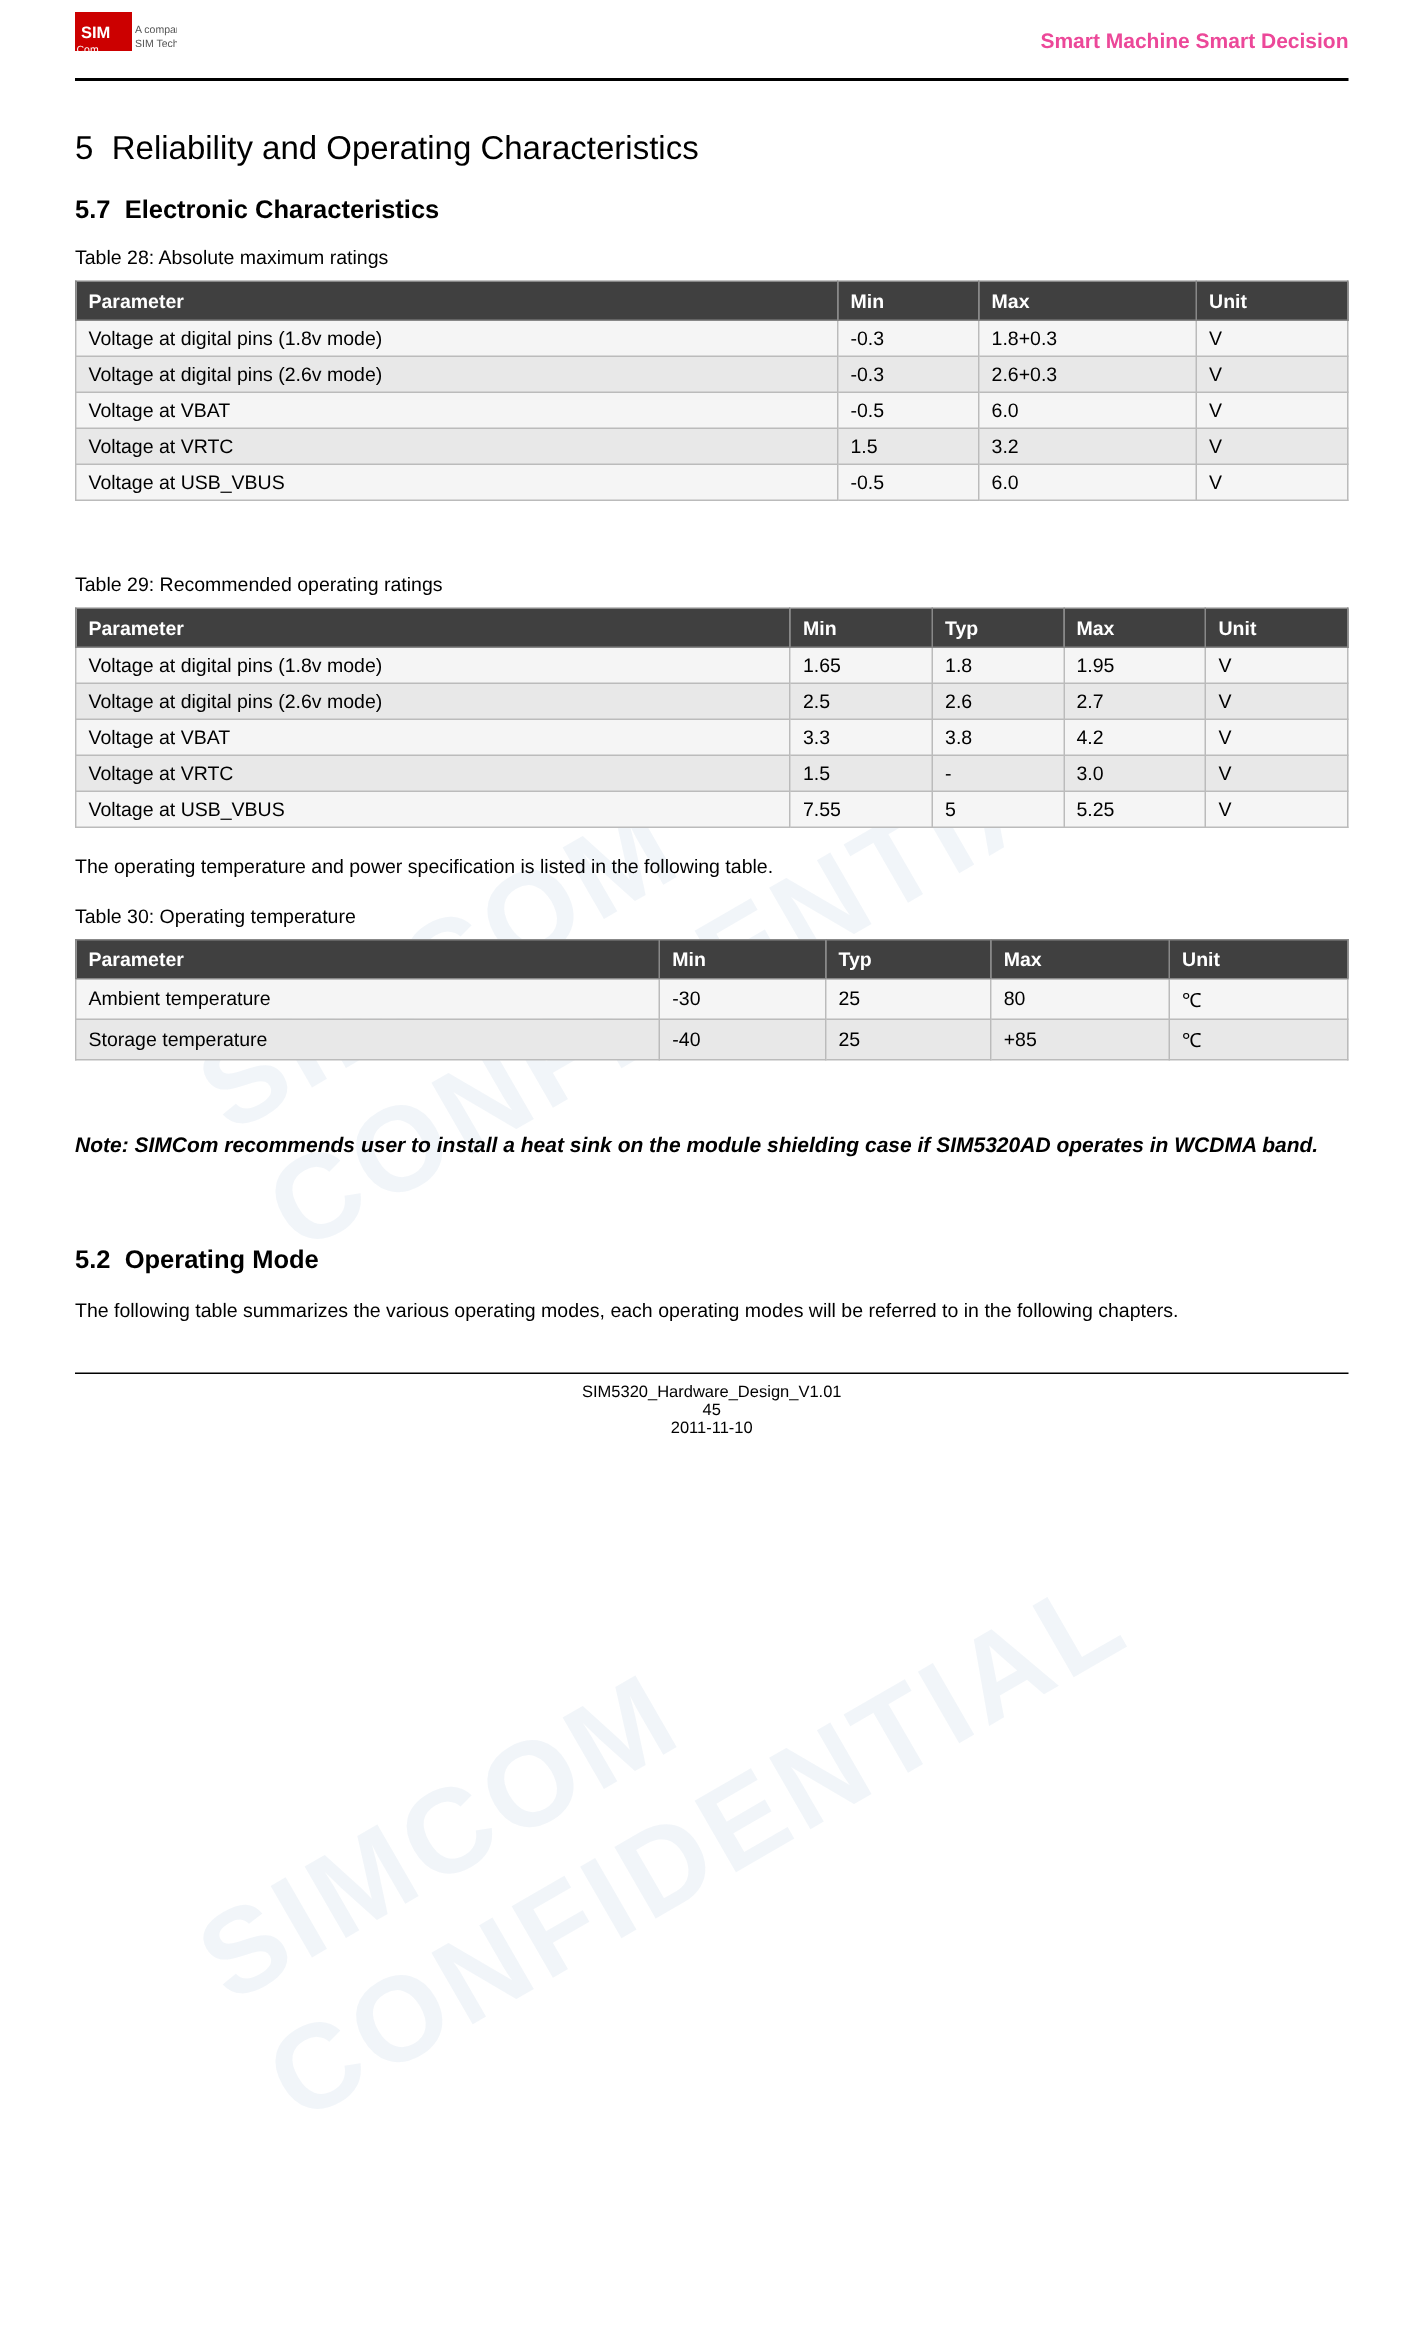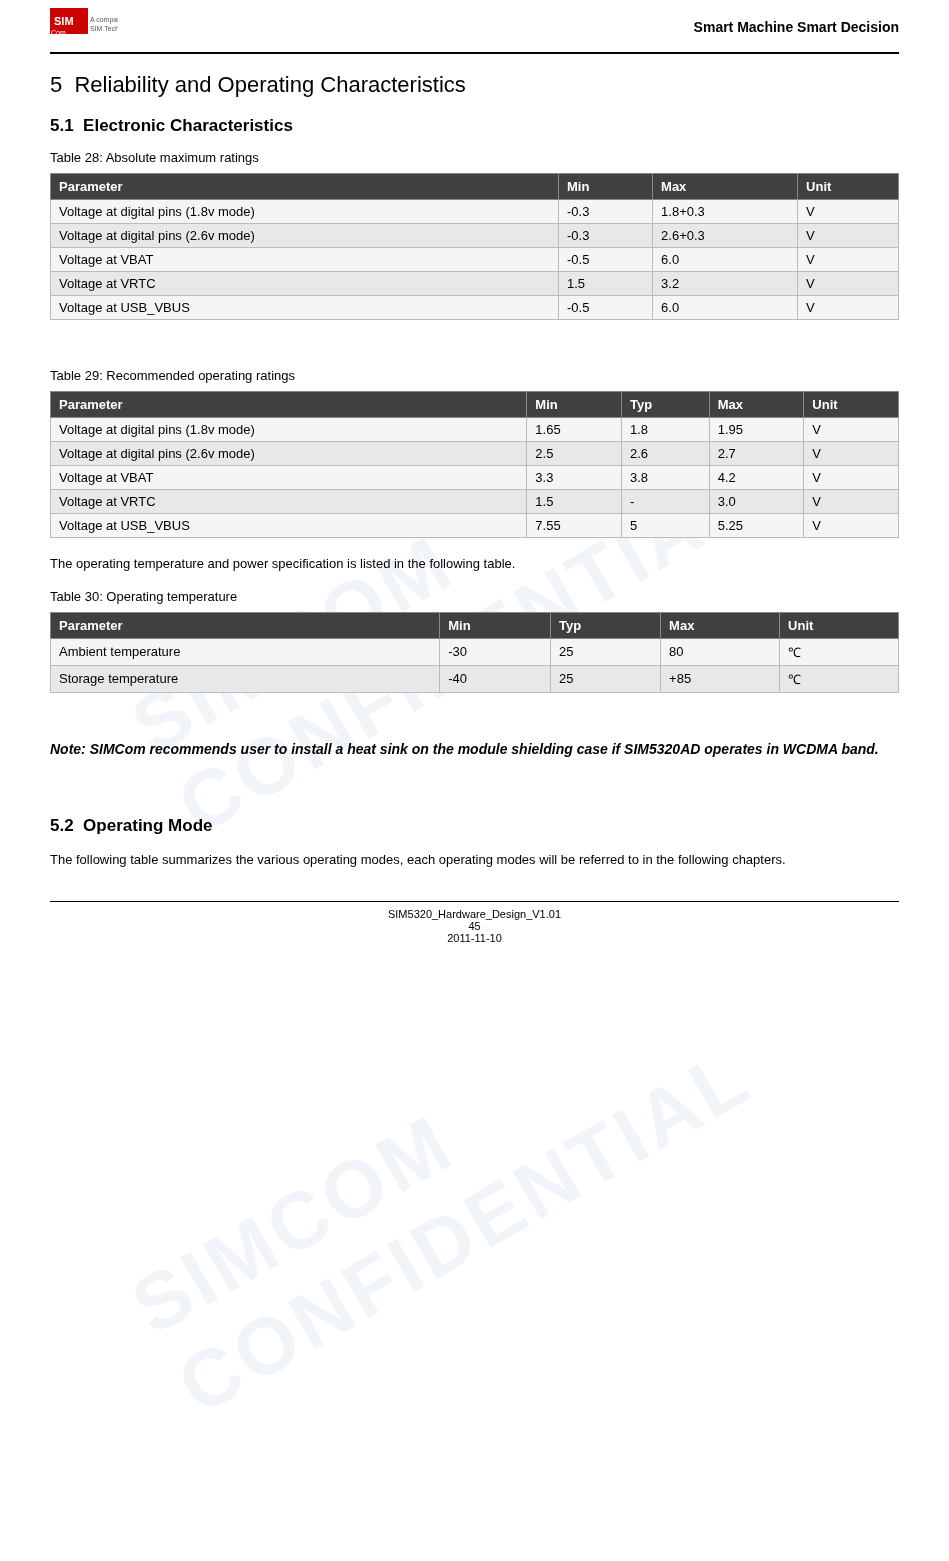--- a/index.html
+++ b/index.html
@@ -19,30 +19,30 @@
       position: relative;
       padding: 0 50px 60px 50px;
     }
     
     .header {
       display: flex;
       justify-content: space-between;
       align-items: center;
       border-bottom: 2px solid #000;
       padding: 8px 0 6px 0;
-      margin-bottom: 18px;
+      margin-bottom: 32px;
     }
     .header-logo {
       display: flex;
       align-items: center;
     }
     .header-title {
       font-size: 14px;
       font-weight: bold;
-      color: #000000;
+      color: #ec4899;
     }
     
     .footer {
       display: flex;
       justify-content: space-between;
       align-items: center;
       border-top: 1px solid #000;
       padding: 6px 0 0 0;
       margin-top: 30px;
       font-size: 11px;
@@ -158,21 +158,21 @@
     <div class="header-title">Smart Machine Smart Decision</div>
   </div>
 
   <div class="content">
 
     <h1 class="section-title">
       <span>5</span>&nbsp;&nbsp;<span>Reliability and Operating Characteristics</span>
     </h1>
 
     <h2 class="subsection-title">
-      <span>5.1</span>&nbsp;&nbsp;<span>Electronic Characteristics</span>
+      <span>5.7</span>&nbsp;&nbsp;<span>Electronic Characteristics</span>
     </h2>
 
 
     <div class="table-caption">Table 28: Absolute maximum ratings</div>
     <table class="data-table">
       <thead>
         <tr>
           <th>Parameter</th>
           <th>Min</th>
           <th>Max</th>

